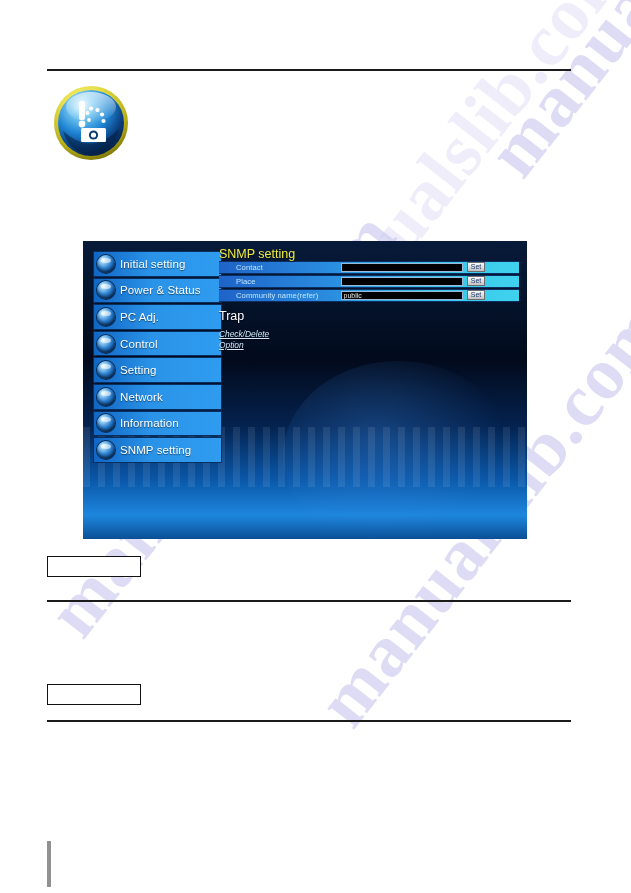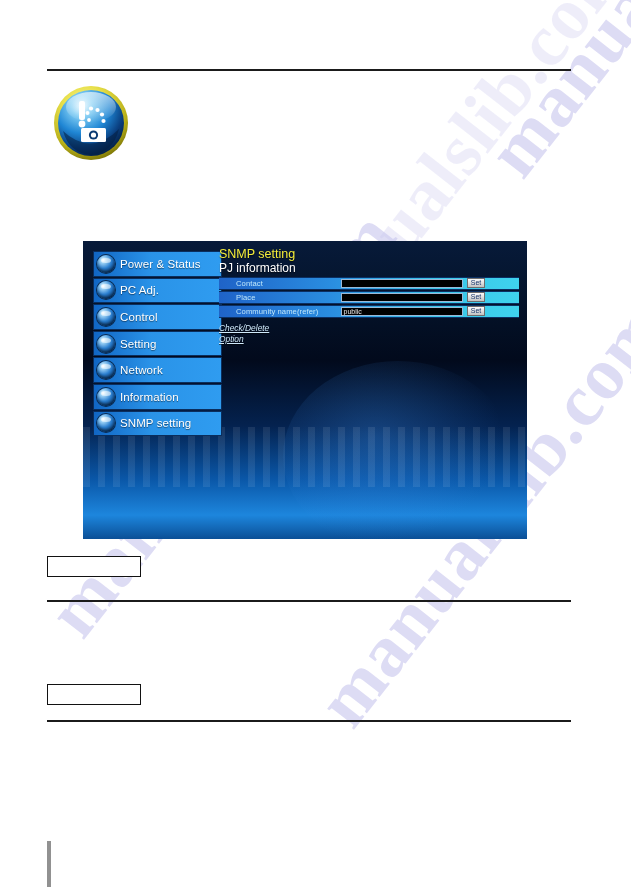--- a/index.html
+++ b/index.html
@@ -329,20 +329,24 @@
 
 <div class="page-tab"></div>
 
 <div class="panel">
   <div class="panel-swoosh"></div>
   <div class="panel-texture"></div>
 
   <div class="sidebar">
     <div class="nav-item">
       <span class="nav-icon"></span>
+      <span class="nav-label">Initial setting</span>
+    </div>
+    <div class="nav-item">
+      <span class="nav-icon"></span>
       <span class="nav-label">Power &amp; Status</span>
     </div>
     <div class="nav-item">
       <span class="nav-icon"></span>
       <span class="nav-label">PC Adj.</span>
     </div>
     <div class="nav-item">
       <span class="nav-icon"></span>
       <span class="nav-label">Control</span>
     </div>
@@ -359,40 +363,40 @@
       <span class="nav-label">Information</span>
     </div>
     <div class="nav-item">
       <span class="nav-icon"></span>
       <span class="nav-label">SNMP setting</span>
     </div>
   </div>
 
   <div class="content">
     <div class="title-main">SNMP setting</div>
-    <div class="title-sub">PJ information</div>
 
     <div>
       <div class="form-row">
         <span class="row-label">Contact</span>
         <span class="row-input"></span>
         <span class="row-btn">Set</span>
       </div>
       <div class="form-row">
         <span class="row-label">Place</span>
         <span class="row-input"></span>
         <span class="row-btn">Set</span>
       </div>
       <div class="form-row">
         <span class="row-label">Community name(refer)</span>
         <span class="row-input">public</span>
         <span class="row-btn">Set</span>
       </div>
     </div>
 
+    <div class="section-head">Trap</div>
 
 
     <div class="links">
       <span class="link">Check/Delete</span>
       <span class="link">Option</span>
     </div>
   </div>
 </div>
 
 </body></html>

